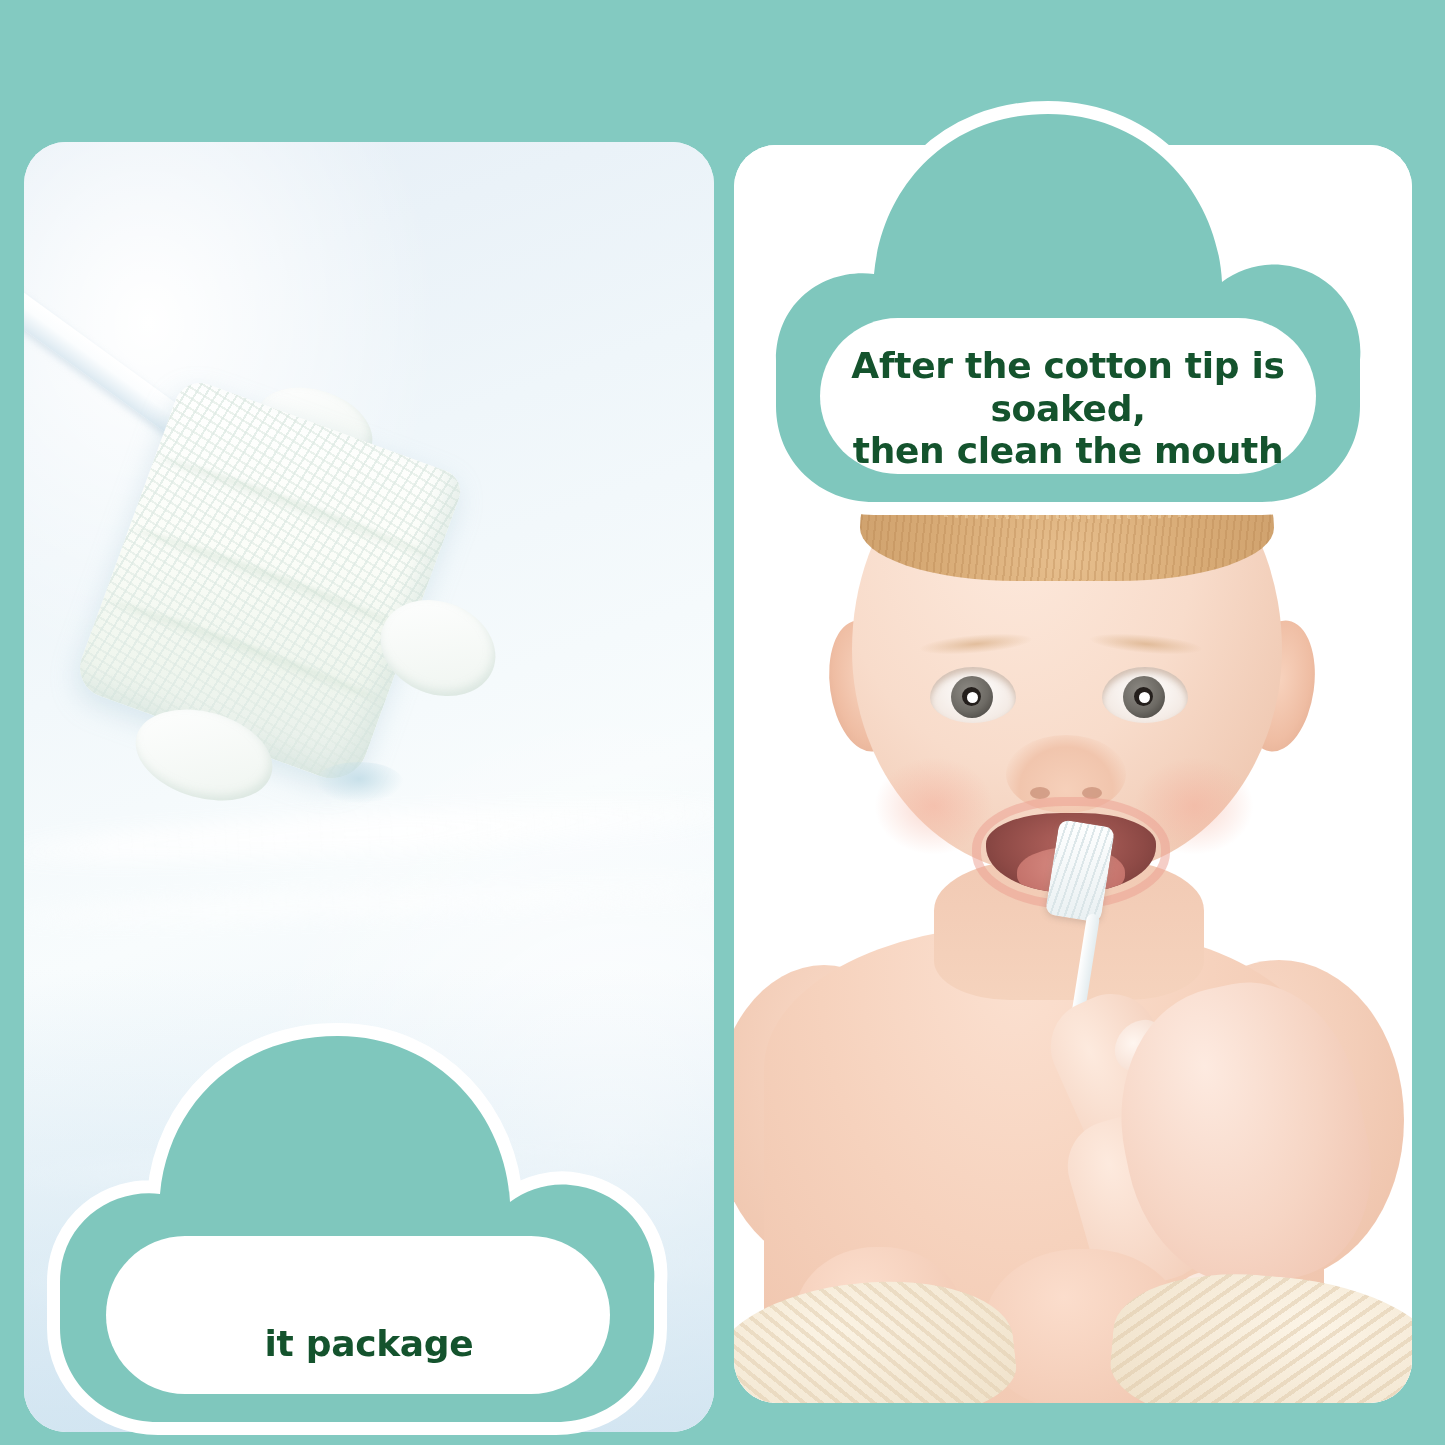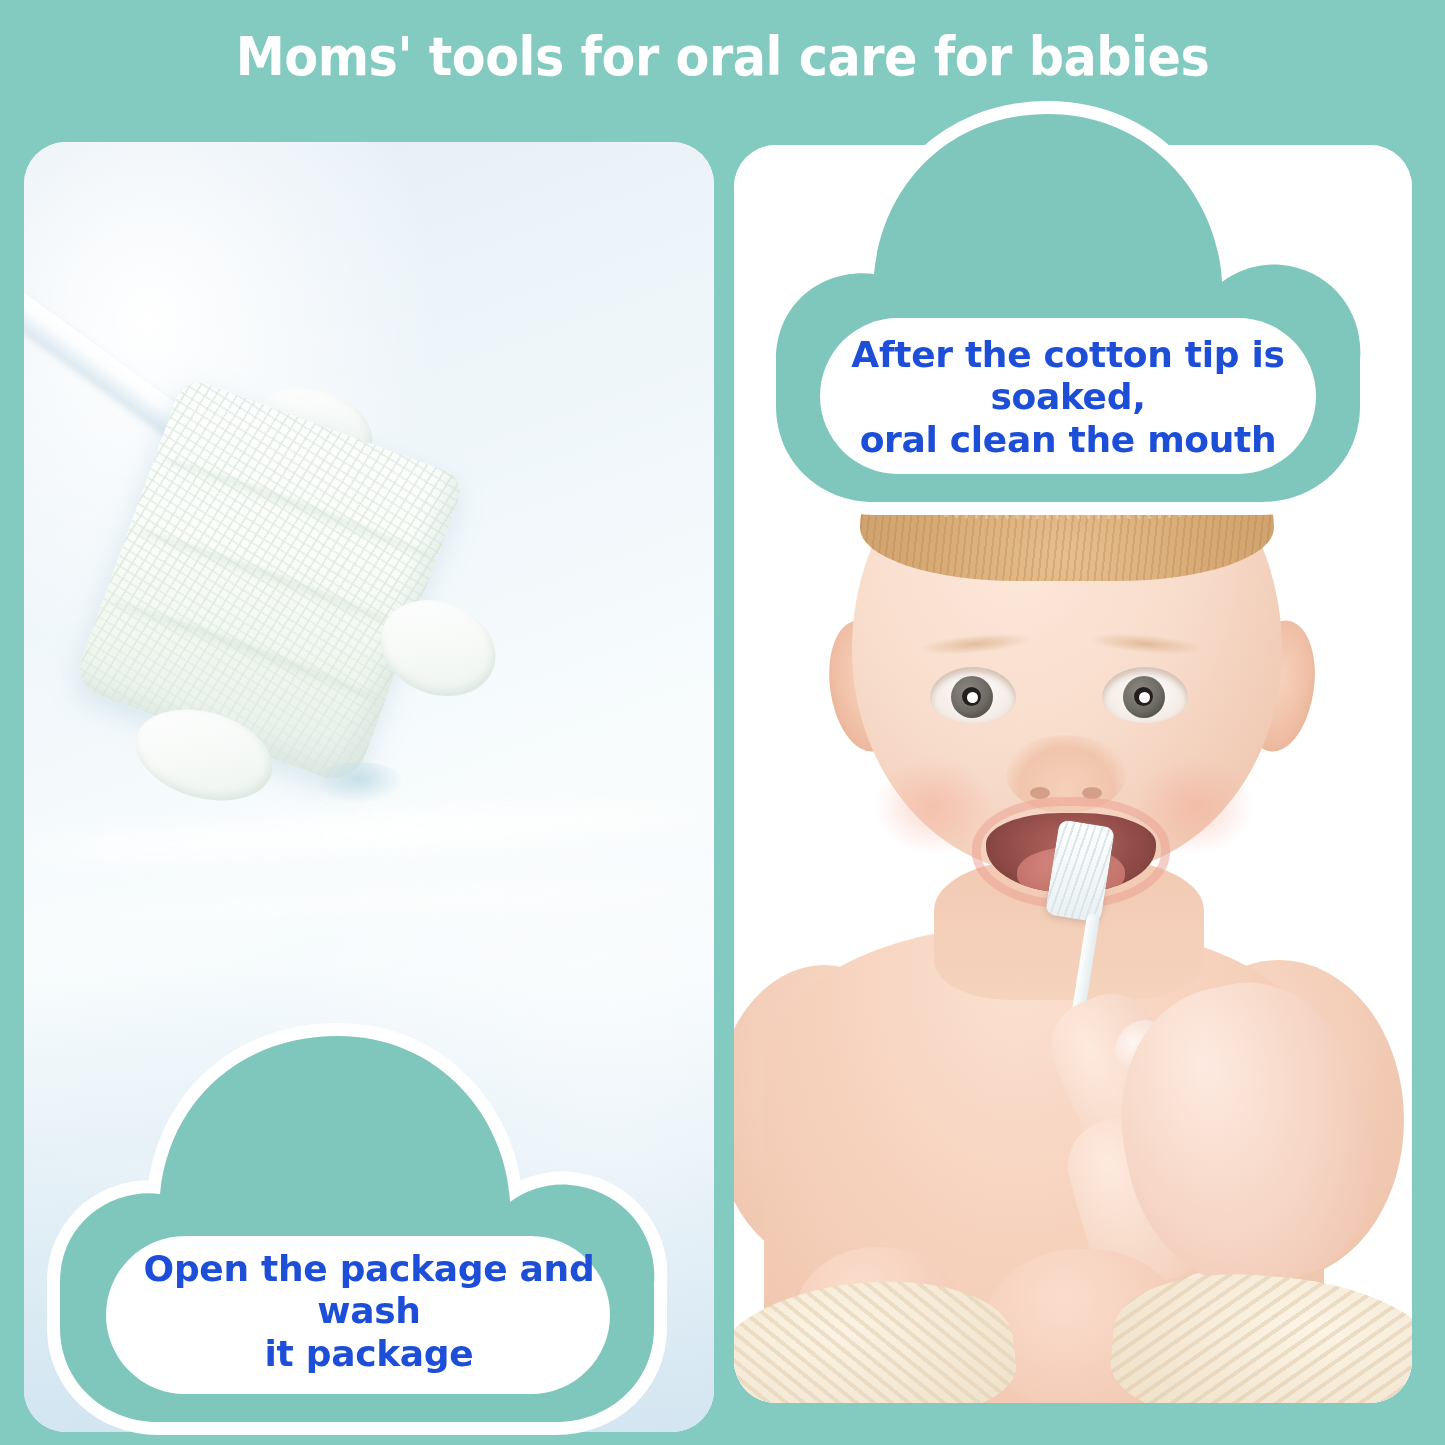--- a/index.html
+++ b/index.html
@@ -335,23 +335,24 @@
   .fist-r { left: 250px; bottom: -6px; width: 200px; height: 160px; }
 
   
   .cloud {
     position: absolute;
   }
   .cloud svg { display: block; overflow: visible; }
   .cloud-label {
     position: absolute;
     display: flex;
+    align-items: center;
     justify-content: center;
     text-align: center;
-    color: #1d4ed8;
+    color: #14532d;
     font-weight: 700;
     line-height: 1.18;
     font-family: "DejaVu Sans", sans-serif;
     letter-spacing: -0.3px;
   }
 
   
   .cloud-top { left: 748px; top: 106px; width: 640px; height: 404px; }
   .cloud-top .cloud-label {
     left: 50px; top: 228px; width: 540px; height: 150px;
@@ -362,23 +363,20 @@
   .cloud-bottom .cloud-label {
     left: 55px; top: 220px; width: 552px; height: 150px;
     font-size: 36px;
   }
 </style>
 </head>
 <body>
 
 <div id="page">
 
-  <div class="title-bar">
-    <div class="title-text">Moms' tools for oral care for babies</div>
-  </div>
 
   <div class="panel panel-left">
     <div class="swab-photo">
       <div class="surface-band band-a"></div>
       <div class="surface-band band-b"></div>
       <div class="surface-band band-c"></div>
       <div class="surface-band band-d"></div>
       <div class="shade-low"></div>
 
       <div class="swab">
@@ -491,21 +489,21 @@
                  L 28 254
                  C 28 196 76 162 126 168
                  C 134 80 200 8 300 8 Z" fill="#7fc7bd"></path>
 
         <rect x="72" y="212" width="496" height="156" rx="78" ry="78" fill="#ffffff"></rect>
       </g>
     </svg>
     <div class="cloud-label">
       <span>
         <span>After the cotton tip is soaked,</span><br>
-        <span>oral clean the mouth</span>
+        <span>then clean the mouth</span>
       </span>
     </div>
   </div>
 
   <div class="cloud cloud-bottom">
     <svg width="662" height="400" viewBox="0 0 662 400" aria-hidden="true">
       <g>
         <path d="M 300 8
                  C 402 8 468 90 472 174
                  C 490 160 516 153 540 158
@@ -526,19 +524,19 @@
                  L 120 394
                  C 66 394 22 354 22 300
                  L 22 254
                  C 22 196 72 160 122 166
                  C 130 78 198 8 300 8 Z" fill="#7fc7bd"></path>
         <rect x="68" y="208" width="504" height="158" rx="79" ry="79" fill="#ffffff"></rect>
       </g>
     </svg>
     <div class="cloud-label">
       <span>
-        <span>Open the package and wash</span><br>
+        <br>
         <span>it package</span>
       </span>
     </div>
   </div>
 
 </div>
 
 </body></html>

